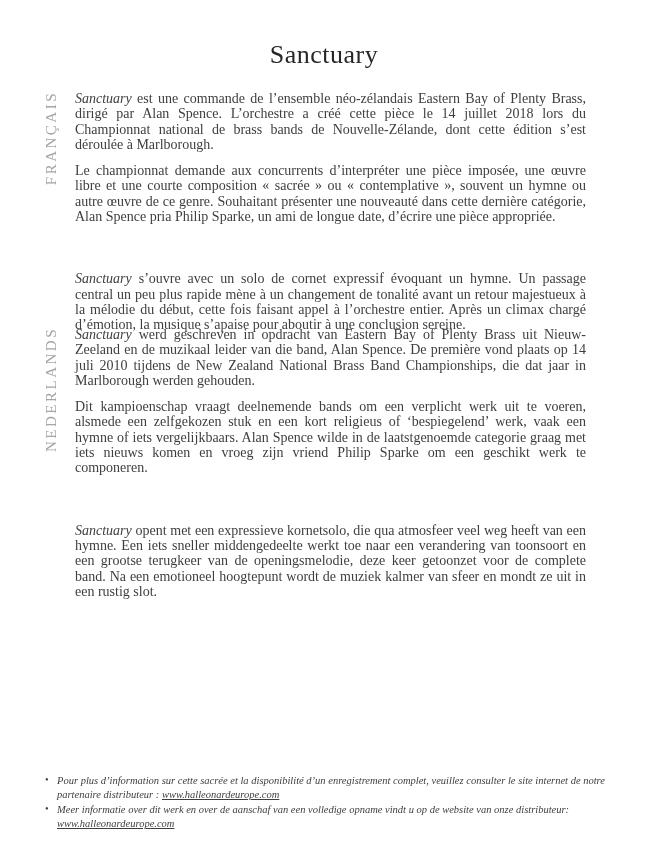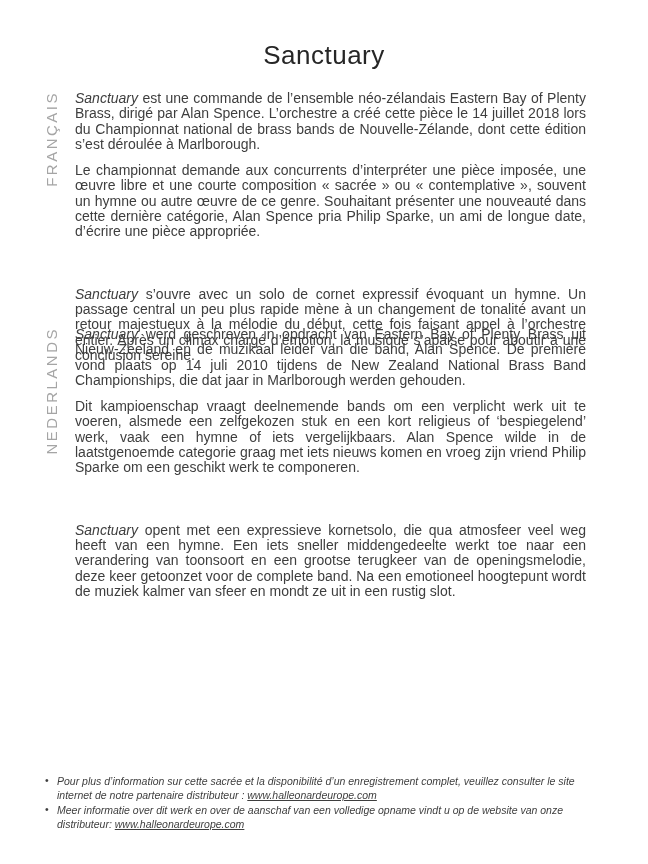--- a/index.html
+++ b/index.html
@@ -1,21 +1,21 @@
 <!DOCTYPE html>
 <html><head>
 <meta charset="utf-8">
 <style>
   html, body { margin: 0; padding: 0; background: #ffffff; }
   .page {
     position: relative;
     width: 648px;
     height: 864px;
     background: #ffffff;
-    font-family: Liberation Sans, sans-serif;
+    font-family: Liberation Serif, serif;
     color: #3e3e3e;
     overflow: hidden;
   }
   .title {
     position: absolute;
     top: 40px;
     left: 0;
     width: 100%;
     margin: 0;
     text-align: center;

